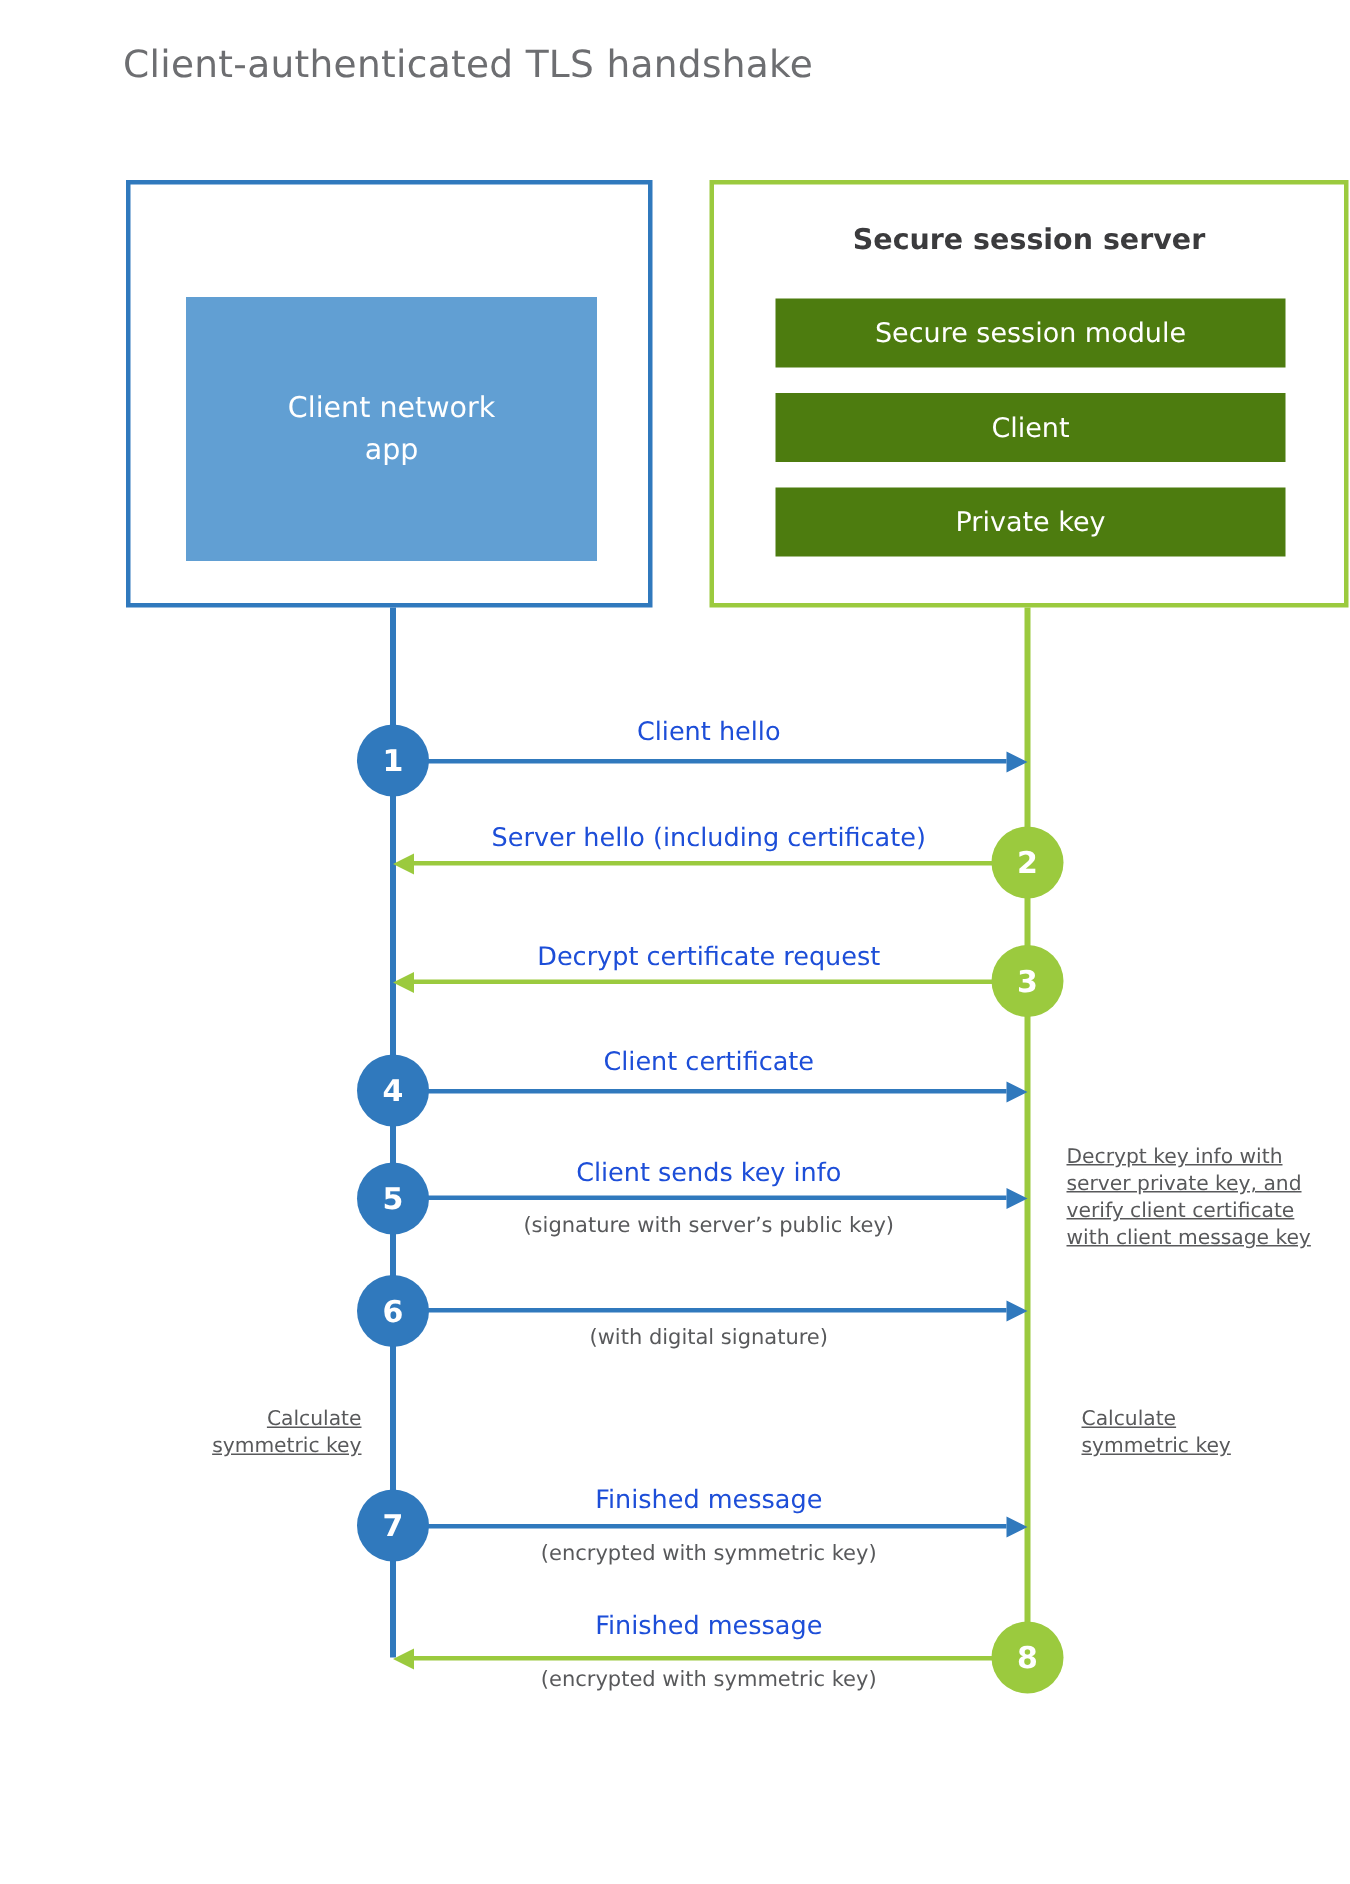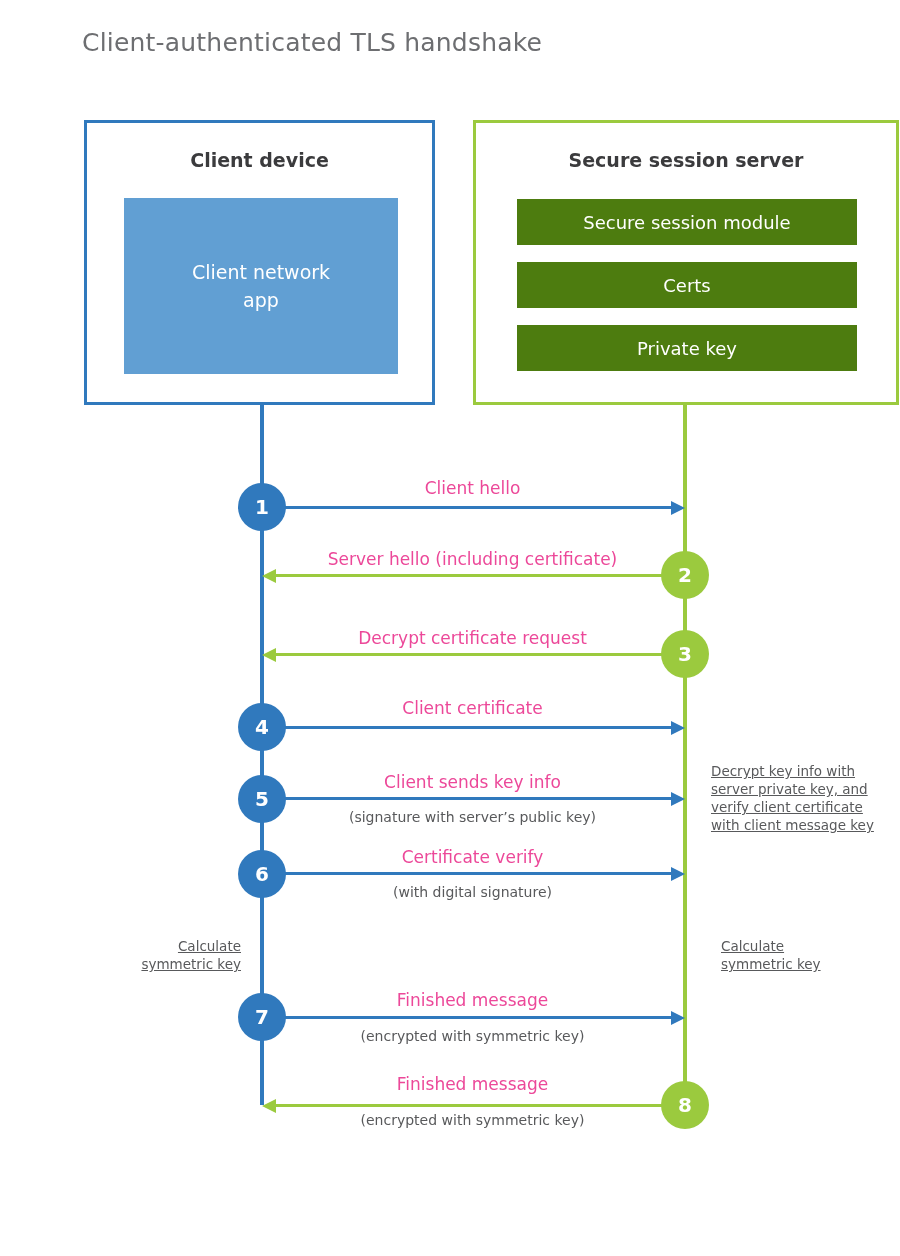--- a/index.html
+++ b/index.html
@@ -146,21 +146,21 @@
     border-bottom: 7px solid transparent;
   }
   .arrow-head.to-right.client { border-left: 14px solid #3079bd; }
   .arrow-head.to-left.server  { border-right: 14px solid #9bca3e; }
 
   
   .msg-label {
     position: absolute;
     text-align: center;
     font-size: 17px;
-    color: #ec4899;
+    color: #1d4ed8;
     white-space: nowrap;
   }
   .msg-sublabel {
     position: absolute;
     text-align: center;
     font-size: 14px;
     color: #58595b;
     white-space: nowrap;
   }
   .side-note {
@@ -174,33 +174,32 @@
   .side-note.right { text-align: left; }
 </style>
 </head>
 <body>
 
 <div id="diagram-root">
 
   <div class="page-title">Client-authenticated TLS handshake</div>
 
   <div class="actor-box" id="client-box">
-    <div class="actor-title">Client device</div>
     <div id="client-app-rect">
       <div>
         <div>Client network</div>
         <div>app</div>
       </div>
     </div>
   </div>
 
   <div class="actor-box" id="server-box">
     <div class="actor-title">Secure session server</div>
     <div class="server-bar" id="server-bar-0">Secure session module</div>
-    <div class="server-bar" id="server-bar-1">Certs</div>
+    <div class="server-bar" id="server-bar-1">Client</div>
     <div class="server-bar" id="server-bar-2">Private key</div>
   </div>
 
   <div class="lifeline" id="client-lifeline"></div>
   <div class="lifeline" id="server-lifeline"></div>
 
   <div class="msg-label" style="left:218px; top:478px; width:421px;">Client hello</div>
   <div class="arrow-line client" style="left:218px; top:506px; width:409px;"></div>
   <div class="arrow-head to-right client" style="left:627px; top:501px;"></div>
   <div class="step-circle client" style="top:483px;">1</div>
@@ -219,21 +218,20 @@
   <div class="arrow-line client" style="left:218px; top:726px; width:409px;"></div>
   <div class="arrow-head to-right client" style="left:627px; top:721px;"></div>
   <div class="step-circle client" style="top:703px;">4</div>
 
   <div class="msg-label" style="left:218px; top:772px; width:421px;">Client sends key info</div>
   <div class="arrow-line client" style="left:218px; top:797px; width:409px;"></div>
   <div class="arrow-head to-right client" style="left:627px; top:792px;"></div>
   <div class="msg-sublabel" style="left:218px; top:809px; width:421px;">(signature with server’s public key)</div>
   <div class="step-circle client" style="top:775px;">5</div>
 
-  <div class="msg-label" style="left:218px; top:847px; width:421px;">Certificate verify</div>
   <div class="arrow-line client" style="left:218px; top:872px; width:409px;"></div>
   <div class="arrow-head to-right client" style="left:627px; top:867px;"></div>
   <div class="msg-sublabel" style="left:218px; top:884px; width:421px;">(with digital signature)</div>
   <div class="step-circle client" style="top:850px;">6</div>
 
   <div class="msg-label" style="left:218px; top:990px; width:421px;">Finished message</div>
   <div class="arrow-line client" style="left:218px; top:1016px; width:409px;"></div>
   <div class="arrow-head to-right client" style="left:627px; top:1011px;"></div>
   <div class="msg-sublabel" style="left:218px; top:1028px; width:421px;">(encrypted with symmetric key)</div>
   <div class="step-circle client" style="top:993px;">7</div>

